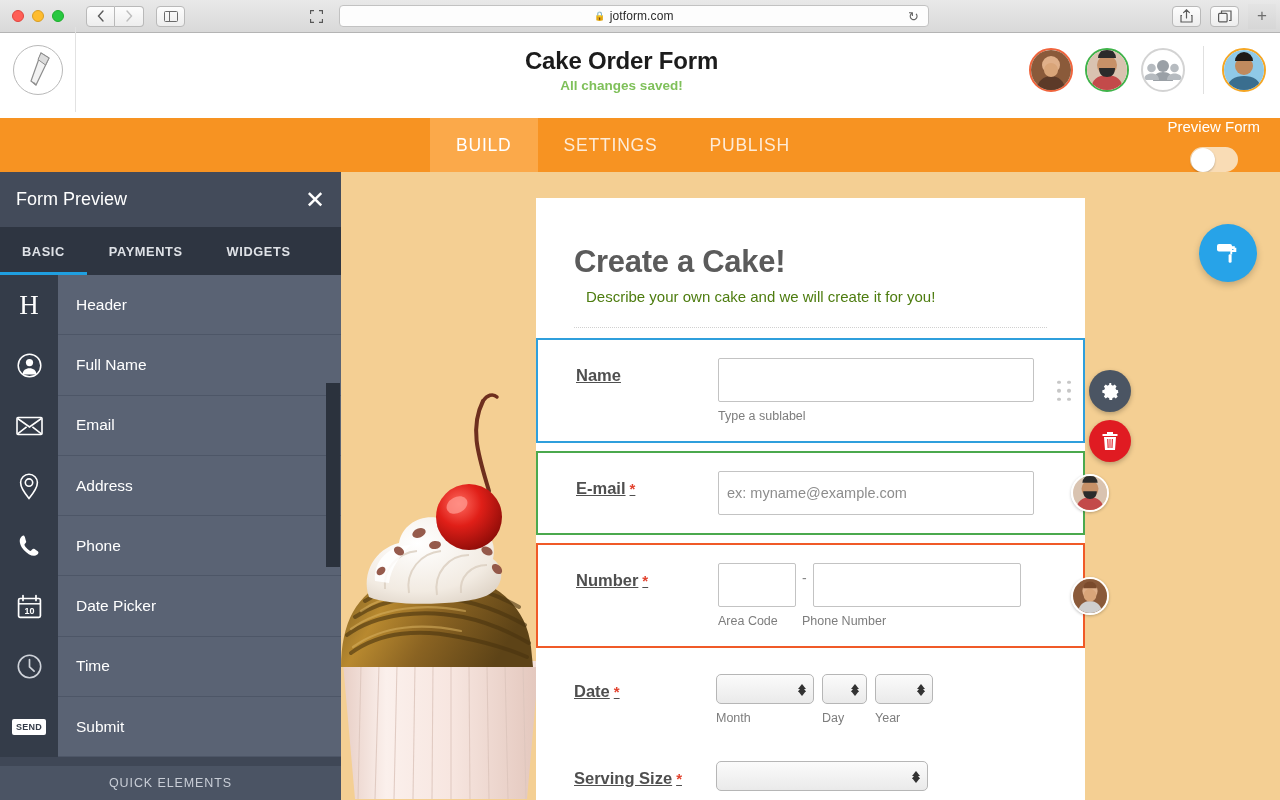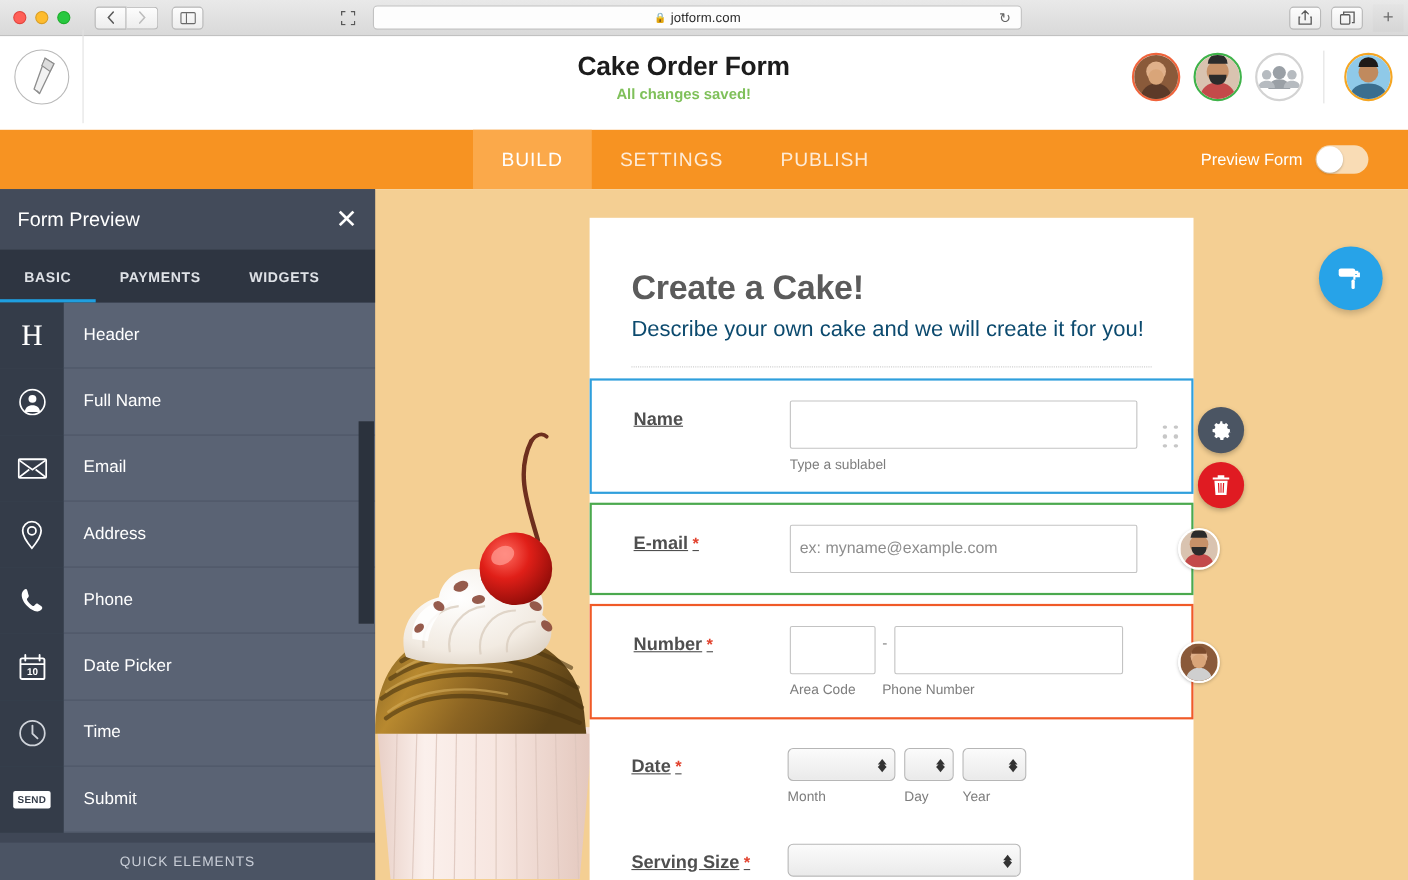--- a/index.html
+++ b/index.html
@@ -85,21 +85,21 @@
     position: absolute; top: 118px; left: 0; width: 1280px; height: 54px;
     background: #f79322; display: flex; align-items: stretch;
   }
   .nav-spacer { width: 430px; }
   .nav-tab {
     display: flex; align-items: center; justify-content: center;
     padding: 0 26px; font-size: 17.5px; letter-spacing: .8px;
     color: rgba(255,255,255,.82);
   }
   .nav-tab.active { background: #fba94a; color: #ffffff; }
-  .preview-wrap { margin-left: auto; display: flex; align-items: center; padding-right: 36px; gap: 12px; }
+  .preview-wrap { margin-left: auto; display: flex; align-items: center; padding-right: 20px; gap: 12px; flex-direction: column; }
   .preview-label { color: #ffffff; font-size: 15px; }
   .toggle { width: 48px; height: 26px; border-radius: 13px; background: #f9dcb5; position: relative; }
   .toggle::after { content:''; position:absolute; left:1px; top:1px; width:24px; height:24px;
     border-radius:50%; background:#ffffff; box-shadow:0 1px 2px rgba(0,0,0,.25); }
 
   
   .canvas {
     position: absolute; top: 172px; left: 0; width: 1280px; height: 628px;
     background: #f4cf93; overflow: hidden;
   }
@@ -129,21 +129,21 @@
   .sb-footer { height: 34px; background: #4b5464; display:flex; align-items:center; justify-content:center;
     color:#c9ced7; font-size: 12.5px; letter-spacing: .9px; }
 
   
   .form-card {
     position: absolute; left: 536px; top: 26px; width: 549px; min-height: 602px;
     background: #ffffff; z-index: 10;
   }
   .fc-head { padding: 46px 38px 0 38px; }
   .fc-h1 { font-size: 31px; color: #5b5b5b; font-weight: bold; letter-spacing: -.3px; }
-  .fc-sub { font-size: 20px; color: #0c4a6e; margin-top: 8px; }
+  .fc-sub { font-size: 15px; color: #4d7c0f; margin-top: 8px; margin-left: 12px; }
   .fc-divider { margin: 22px 0 0 0; border-top: 1px dotted #d0d0d0; }
 
   .field-row { position: relative; display: flex; align-items: flex-start; padding: 18px 28px 18px 38px; }
   .field-row.sel-blue   { border: 2px solid #2f9fdc; margin: 10px 0 0 0; background:#fff; }
   .field-row.sel-green  { border: 2px solid #4ba94e; margin: 8px 0 0 0; background:#fff; }
   .field-row.sel-orange { border: 2px solid #f05a28; margin: 8px 0 0 0; background:#fff; }
   .field-row.plain { padding-top: 26px; padding-bottom: 6px; }
 
   .f-label { width: 142px; flex: 0 0 142px; font-size: 16.5px; font-weight: bold; color: #4f4f4f; padding-top: 8px; text-decoration: underline; }
   .req { color: #e2432f; font-size: 15px; margin-left: 4px; }

